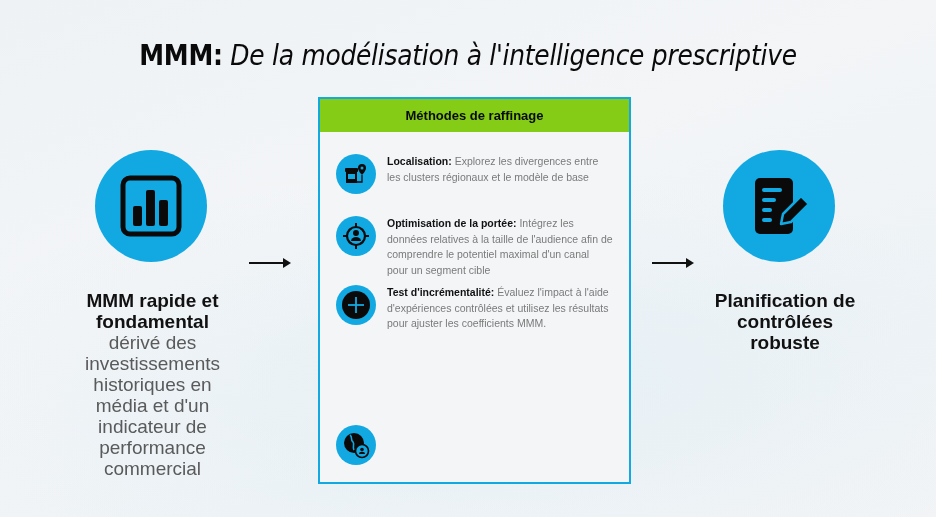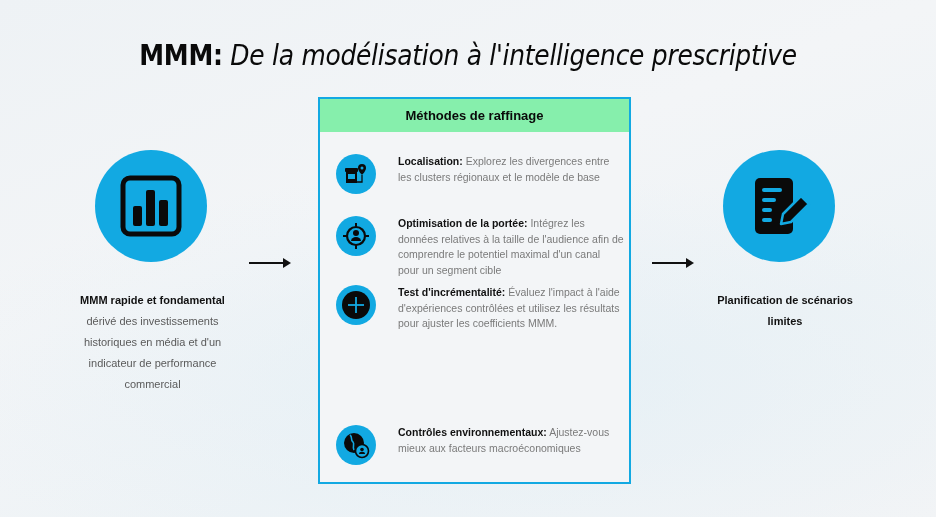--- a/index.html
+++ b/index.html
@@ -36,46 +36,46 @@
     position: absolute; height: 2px; background: #111; width: 40px;
   }
   .arrow::after {
     content: ""; position: absolute; right: -2px; top: -4px;
     border-left: 8px solid #111; border-top: 5px solid transparent; border-bottom: 5px solid transparent;
   }
   .arrow-left { left: 249px; top: 262px; }
   .arrow-right { left: 652px; top: 262px; }
 
   .side-text {
-    position: absolute; text-align: center; font-size: 11px; line-height: 21px;
+    position: absolute; text-align: center; font-size: 19px; line-height: 21px;
     color: #5a5a5a;
   }
   .side-text .strong { color: #111; font-weight: bold; }
   .left-text { left: 80px; top: 290px; width: 145px; }
   .right-text { left: 700px; top: 290px; width: 170px; color: #222; }
 
   .panel {
     position: absolute; left: 318px; top: 97px; width: 309px; height: 383px;
     border: 2px solid #12a9e2; background: #f3f5f7;
     box-sizing: content-box;
   }
   .panel-header {
-    height: 33px; background: #86efac;
+    height: 33px; background: #84cc16;
     display: flex; align-items: center; justify-content: center;
     font-weight: bold; font-size: 13px; color: #0a0a0a;
   }
   .method {
     position: absolute; left: 16px; width: 290px; display: flex; align-items: flex-start;
   }
   .method-icon {
     width: 40px; height: 40px; border-radius: 50%; background: #12a9e2;
     flex: 0 0 40px; display: flex; align-items: center; justify-content: center;
   }
   .method-text {
-    margin-left: 22px; font-size: 10.5px; line-height: 15.5px; color: #7a7a7a;
+    margin-left: 11px; font-size: 10.5px; line-height: 15.5px; color: #7a7a7a;
     width: 226px;
   }
   .method-text .label { color: #111; font-weight: bold; }
 </style>
 </head>
 <body>
 
 <div class="bg-swoosh"></div>
 
 <div class="title">
@@ -153,33 +153,29 @@
   <div class="method" style="top:326px;">
     <div class="method-icon">
       <svg width="28" height="28" viewBox="0 0 28 28">
         <circle cx="12" cy="12" r="10" fill="#0a0a0a"></circle>
         <path d="M8 4 c3 2 0 5 3 7 c2 2 -1 5 1 8" stroke="#12a9e2" stroke-width="1.6" fill="none"></path>
         <circle cx="20" cy="20" r="6.5" fill="#12a9e2" stroke="#0a0a0a" stroke-width="1.6"></circle>
         <circle cx="20" cy="18.5" r="1.8" fill="#0a0a0a"></circle>
         <path d="M17 23 a3 2.2 0 0 1 6 0 z" fill="#0a0a0a"></path>
       </svg>
     </div>
-    <div class="method-text">
-      <span class="label">Contrôles environnementaux:</span>
-      <span>Ajustez-vous mieux aux facteurs macroéconomiques</span>
-    </div>
   </div>
 </div>
 
 <div class="arrow arrow-right"></div>
 <div class="big-circle right-circle">
   <svg width="64" height="64" viewBox="0 0 64 64">
     <rect x="8" y="4" width="38" height="56" rx="5" fill="#0a0a0a"></rect>
     <rect x="15" y="14" width="20" height="4" rx="2" fill="#12a9e2"></rect>
     <rect x="15" y="24" width="14" height="4" rx="2" fill="#12a9e2"></rect>
     <rect x="15" y="34" width="10" height="4" rx="2" fill="#12a9e2"></rect>
     <rect x="15" y="44" width="10" height="4" rx="2" fill="#12a9e2"></rect>
     <path d="M34 50 l2 -10 l18 -18 l8 8 l-18 18 z" fill="#0a0a0a" stroke="#12a9e2" stroke-width="2.5" stroke-linejoin="round"></path>
   </svg>
 </div>
 <div class="side-text right-text">
-  <span class="strong">Planification de scénarios limites</span><br>
+  <span class="strong">Planification de contrôlées robuste</span><br>
 </div>
 
 </body></html>

